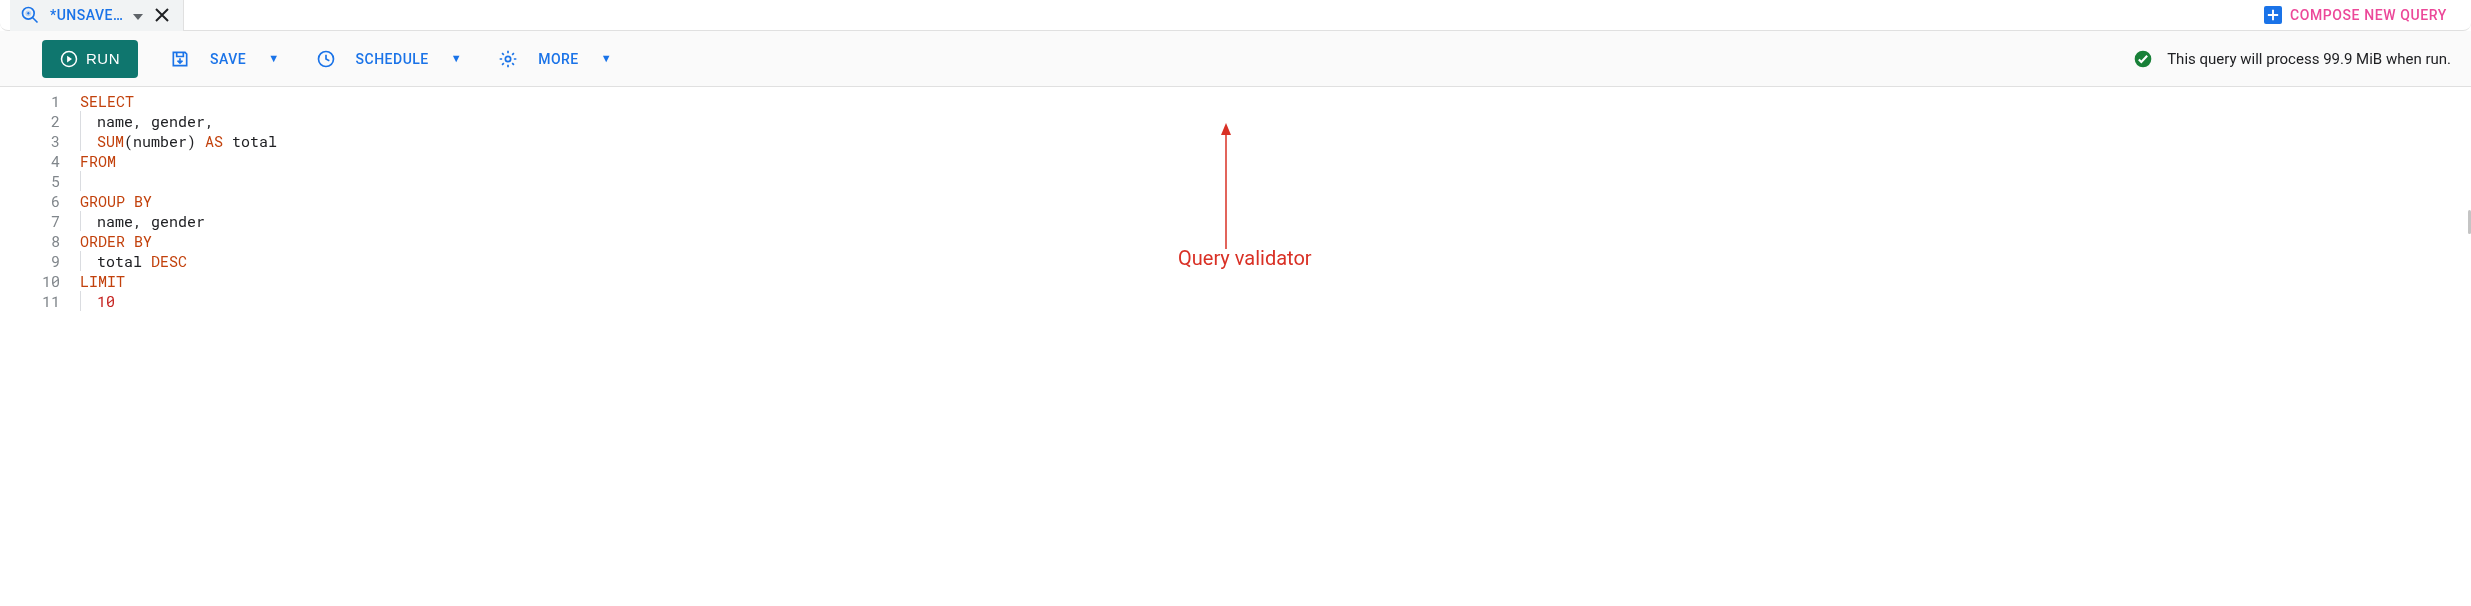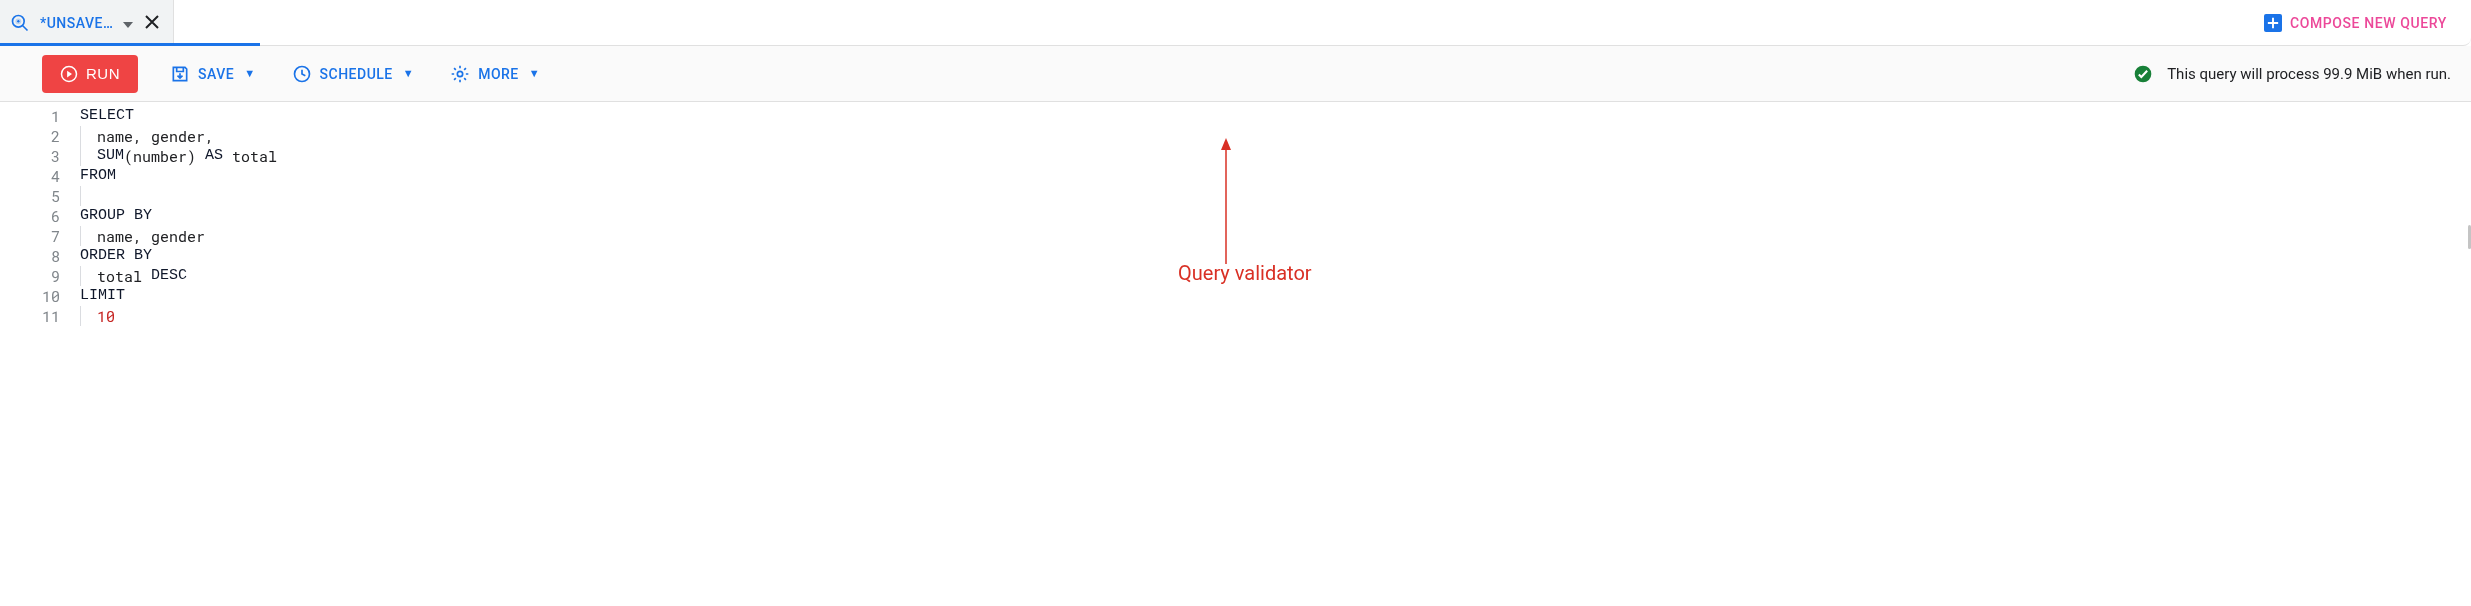--- a/index.html
+++ b/index.html
@@ -1,50 +1,50 @@
 <!DOCTYPE html>
 <html><head>
 <meta charset="utf-8">
 <style>
   * { box-sizing: border-box; margin: 0; padding: 0; }
   body { font-family: 'Roboto', -apple-system, BlinkMacSystemFont, 'Segoe UI', sans-serif; background: #fff; color: #202124; font-size: 14px; }
   
-  .tabs-bar { display: flex; align-items: center; height: 46px; background: #fff; border-bottom: 1px solid #e0e0e0; padding: 0 12px 0 0; border-radius: 8px; }
+  .tabs-bar { display: flex; align-items: center; height: 31px; background: #fff; border-bottom: 1px solid #e0e0e0; padding: 0 12px 0 10px; border-radius: 8px; }
   .tab { display: flex; align-items: center; gap: 10px; padding: 0 14px 0 10px; height: 46px; background: #f1f3f4; border-right: 1px solid #e0e0e0; }
   .tab-icon { width: 20px; height: 20px; position: relative; }
   .tab-title { color: #1a73e8; font-weight: 500; letter-spacing: 0.5px; font-size: 14px; max-width: 100px; overflow: hidden; white-space: nowrap; text-overflow: ellipsis; }
   .tab-dd { color: #5f6368; }
   .tab-close { color: #202124; font-size: 18px; cursor: pointer; margin-left: 2px; }
   .tab-underline { position: absolute; left: 0; bottom: 0; width: 260px; height: 3px; background: #1a73e8; }
   .tabs-wrap { position: relative; display: flex; }
   
   .compose-btn { margin-left: auto; display: flex; align-items: center; gap: 8px; color: #ec4899; font-weight: 500; letter-spacing: 0.6px; cursor: pointer; padding: 8px 12px; }
   .compose-plus { width: 18px; height: 18px; background: #1a73e8; color: #fff; display: flex; align-items: center; justify-content: center; border-radius: 2px; font-size: 16px; line-height: 1; }
   
   .toolbar { display: flex; align-items: center; height: 56px; padding: 0 20px 0 42px; background: #fafafa; border-bottom: 1px solid #e0e0e0; gap: 28px; position: relative; }
-  .run-btn { background: #ef4444; color: #fff; border: none; border-radius: 4px; padding: 10px 18px; font-size: 15px; font-weight: 500; letter-spacing: 0.5px; display: flex; align-items: center; gap: 8px; cursor: pointer; }
+  .run-btn { background: #0f766e; color: #fff; border: none; border-radius: 4px; padding: 10px 18px; font-size: 15px; font-weight: 500; letter-spacing: 0.5px; display: flex; align-items: center; gap: 8px; cursor: pointer; }
   .run-icon { width: 18px; height: 18px; }
-  .tool-item { display: flex; align-items: center; gap: 8px; color: #1a73e8; font-weight: 500; letter-spacing: 0.5px; cursor: pointer; padding: 6px 4px; }
+  .tool-item { display: flex; align-items: center; gap: 20px; color: #1a73e8; font-weight: 500; letter-spacing: 0.5px; cursor: pointer; padding: 6px 4px; }
   .tool-icon { width: 20px; height: 20px; fill: #1a73e8; }
   .dd-arrow { color: #1a73e8; font-size: 11px; margin-left: 2px; }
   
   .status-area { margin-left: auto; display: flex; align-items: center; gap: 14px; color: #202124; font-size: 15px; position: relative; }
   .status-check { width: 20px; height: 20px; }
   
   .annotation-arrow { position: absolute; left: 1218px; top: 90px; pointer-events: none; }
   .annotation-label { position: absolute; left: 1178px; top: 215px; color: #d93025; font-size: 20px; pointer-events: none; }
   .annotation-wrap { position: relative; }
   
   .editor { display: flex; font-family: 'Roboto Mono', 'Consolas', monospace; font-size: 15px; line-height: 20px; padding-top: 4px; }
   .gutter { width: 80px; text-align: right; color: #80868b; padding-right: 20px; user-select: none; }
   .gutter div { height: 20px; }
   .code { flex: 1; position: relative; }
   .code-line { height: 20px; white-space: pre; display: flex; align-items: center; }
   .indent-bar { display: inline-block; width: 1px; height: 20px; background: #dadce0; margin-right: 16px; vertical-align: top; }
-  .kw { color: #0f172a; font-family: Liberation Mono, monospace; }
+  .kw { color: #c2410c; }
   .str { color: #188038; }
   .num { color: #c5221f; }
   
   .scroll-hint { position: absolute; right: 0; top: 179px; width: 3px; height: 24px; background: #c4c4c4; border-radius: 2px; }
 </style>
 </head>
 <body>
 
 <div class="tabs-bar">
   <div class="tabs-wrap">

